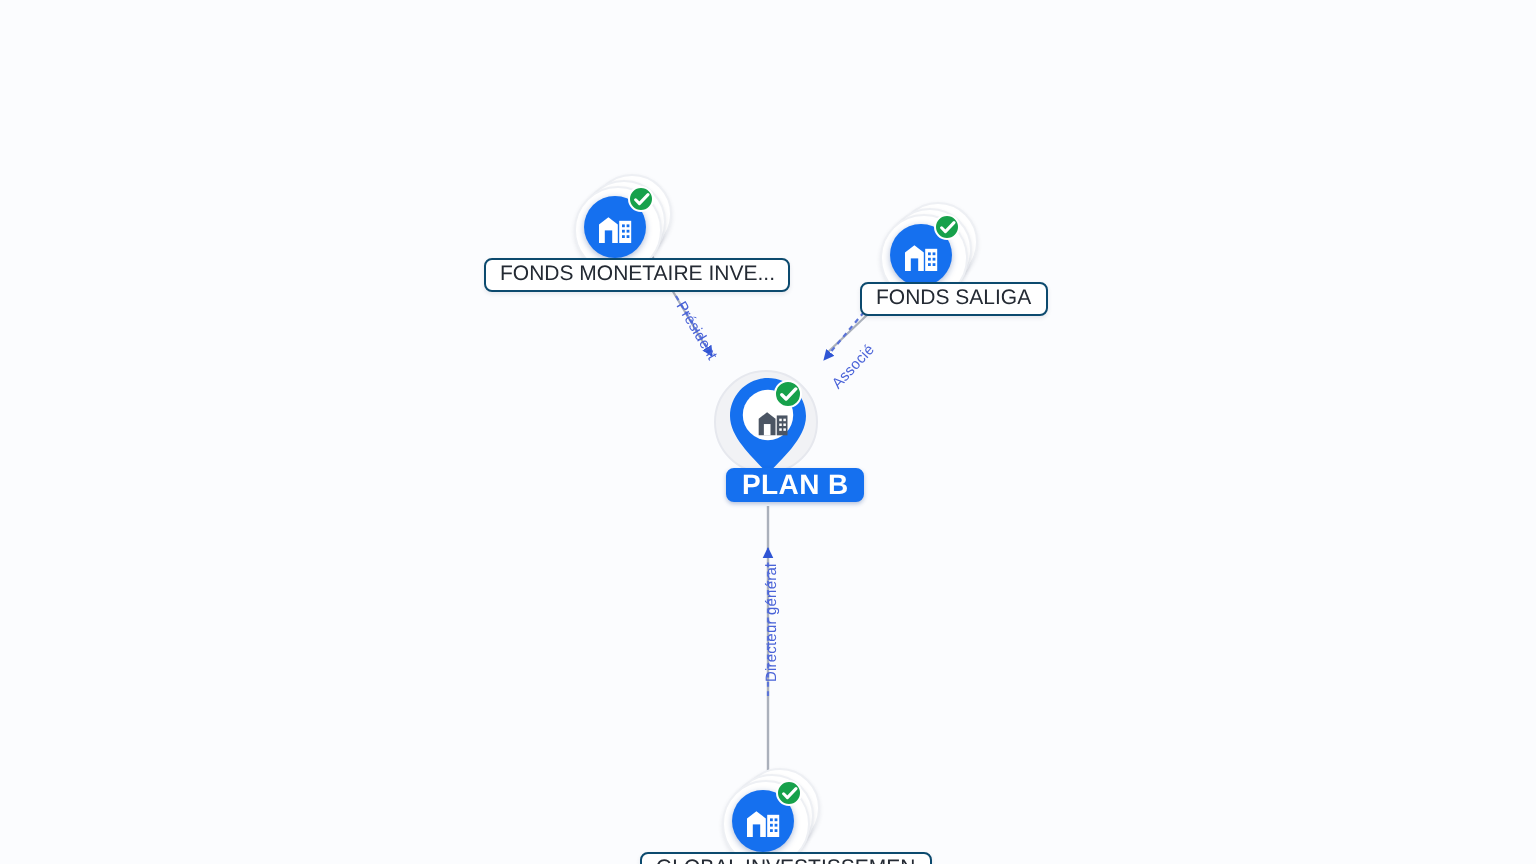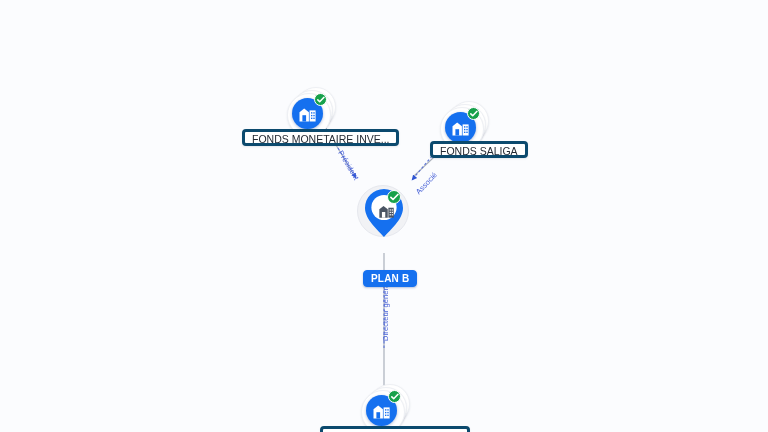--- a/index.html
+++ b/index.html
@@ -103,33 +103,32 @@
     line-height: 15px;
     padding: 0 7px;
     border-radius: 4px;
     font-size: 10px;
     white-space: nowrap;
     overflow: hidden;
   }
   .chip.plain {
     background: #ffffff;
     color: #242a33;
-    border: 3px solid #0c4a6e;
+    border: 1px solid #0c4a6e;
     box-shadow: 0 1px 2px rgba(40,50,80,.10);
     font-size: 10.5px;
   }
   .chip.primary {
     background: #1570ef;
     color: #ffffff;
     border: 1px solid #1570ef;
     font-weight: bold;
-    font-size: 10px;
+    font-size: 14px;
     letter-spacing: .2px;
     box-shadow: 0 1px 2px rgba(20,60,140,.30);
-    margin-top: 36px;
   }
 </style>
 </head>
 <body>
 
 <div id="canvas" style="background: rgb(251, 252, 254);">
 
   <svg id="edges" viewBox="0 0 768 432" width="768" height="432">
     <defs>
       <marker id="arrow-blue" markerWidth="6" markerHeight="6" refX="4.5" refY="3" orient="auto">

